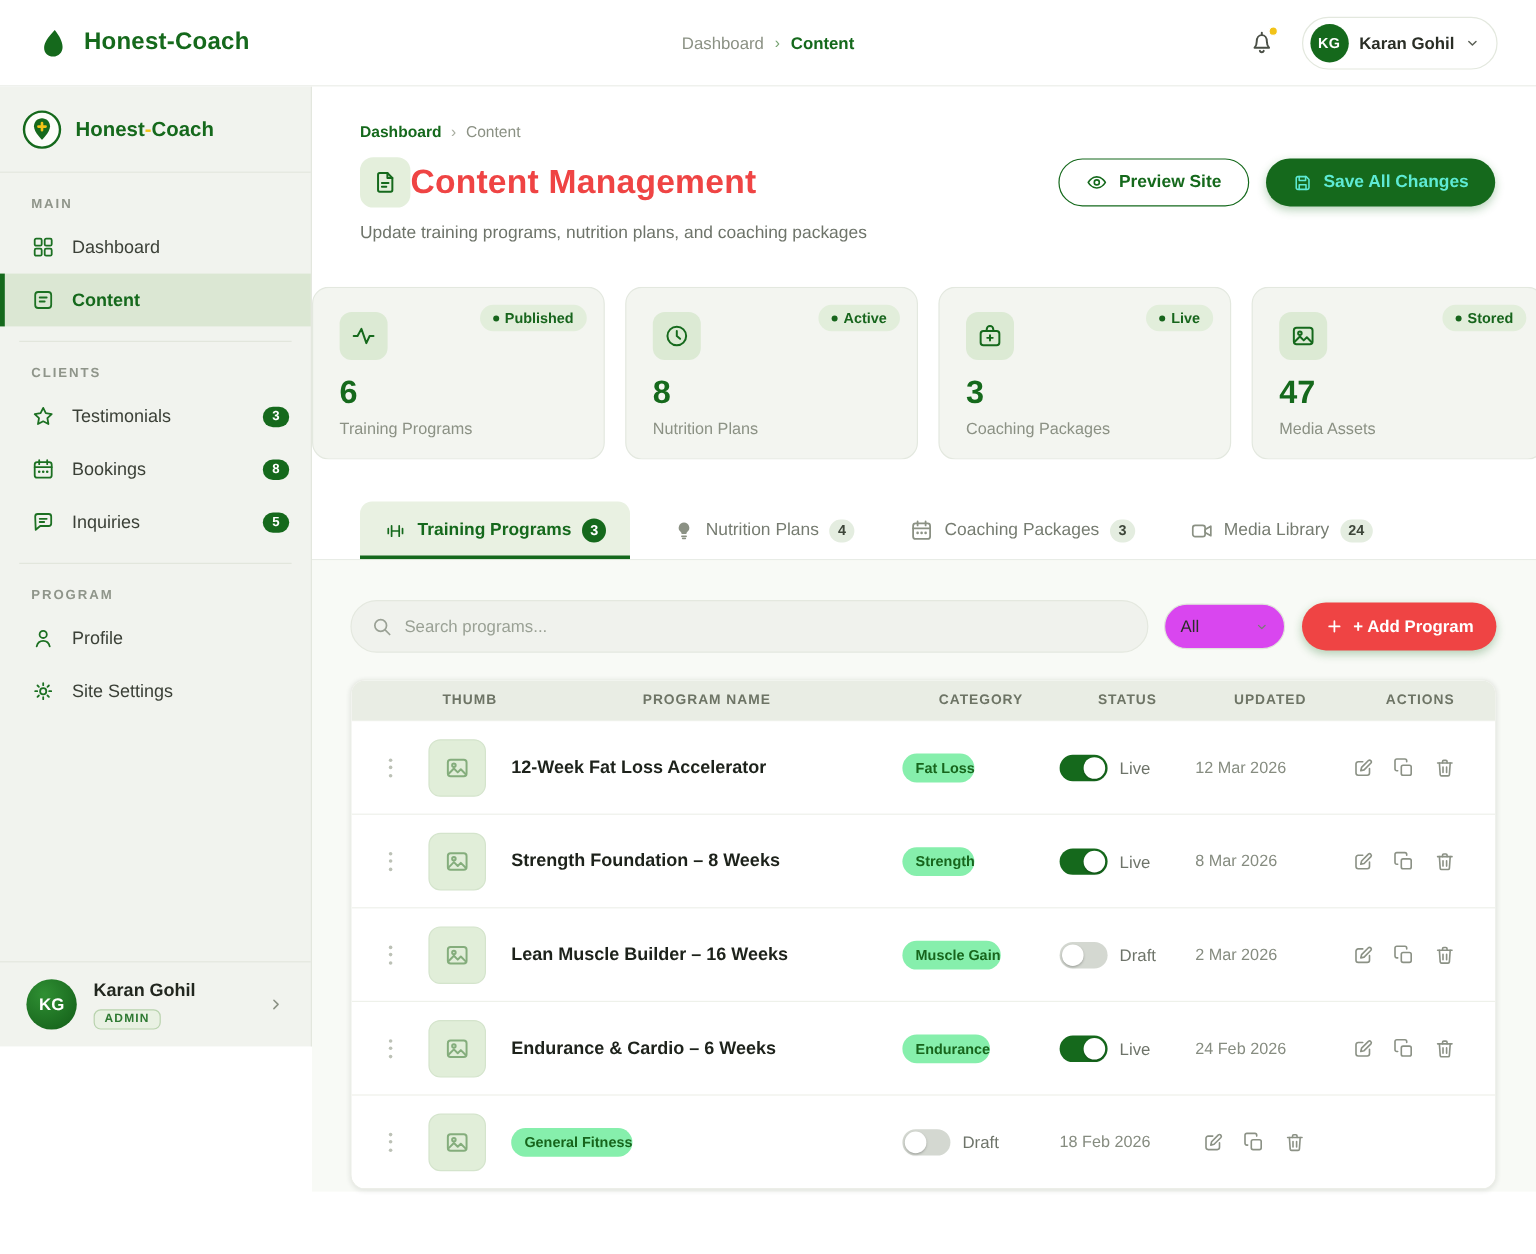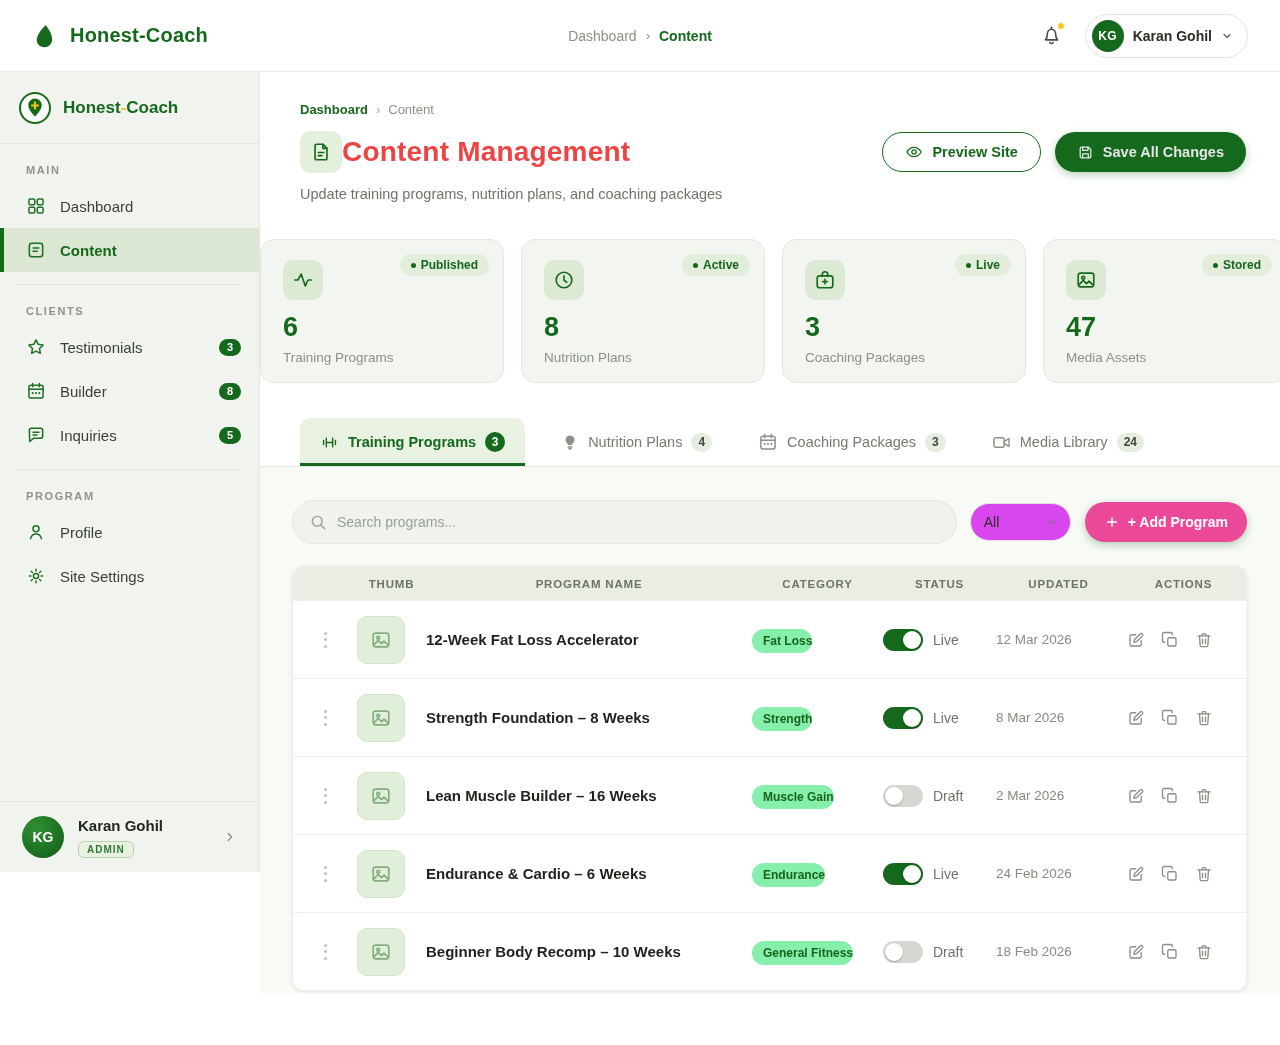--- a/index.html
+++ b/index.html
@@ -69,21 +69,21 @@
   .pg-crumbs .sep { color:#a7ac9f; }
   .pg-crumbs .cur { color:#8b9184; }
   .title-row { display:flex; align-items:center; margin-top:14px; }
   .title-icon { width:42px; height:42px; border-radius:11px; background:#e4efdc;
                 display:flex; align-items:center; justify-content:center; color:#15691c; }
   h1 { font-size:28px; font-weight:bold; color:#ef4444; letter-spacing:.2px; }
   .head-btns { margin-left:auto; display:flex; gap:14px; }
   .btn { height:40px; border-radius:20px; display:flex; align-items:center; gap:9px;
          font-size:14.5px; font-weight:bold; padding:12px 22px; cursor:pointer; border:none; }
   .btn-outline { background:#fff; border:1.5px solid #15691c; color:#15691c; }
-  .btn-solid { background:#15691c; color:#e5e5e5; box-shadow:0 3px 8px rgba(21,105,28,.3); }
+  .btn-solid { background:#15691c; color:#5eead4; box-shadow:0 3px 8px rgba(21,105,28,.3); }
   .subtitle { margin-top:13px; font-size:14.5px; color:#6e746a; }
 
   
   .stats-row { display:flex; gap:17px; margin-top:37px; width:1020px; overflow:hidden; }
   .stat-card { flex:none; width:244px; height:144px; background:#f3f5f0; border:1px solid #e3e8df;
                border-radius:14px; padding:20px 14px 0 22px; position:relative; }
   .stat-icon { width:40px; height:40px; border-radius:10px; background:#dcead4; color:#15691c;
                display:flex; align-items:center; justify-content:center; }
   .stat-badge { position:absolute; top:14px; right:14px; background:#e2eedb; color:#17651c;
                 font-size:12px; font-weight:bold; border-radius:12px; padding:4px 11px;
@@ -111,21 +111,21 @@
   .controls { display:flex; align-items:center; }
   .search-box { flex:1; height:44px; background:#f0f2ed; border:1px solid #e4e8df; border-radius:22px;
                 display:flex; align-items:center; padding:0 16px; gap:10px; color:#9aa195; }
   .search-box input { flex:1; border:none; outline:none; background:transparent; font-size:14px;
                       color:#3a3f36; font-family:"Liberation Sans", sans-serif; }
   .search-box input::placeholder { color:#9aa195; }
   .filter-select { width:101px; height:38px; margin-left:13px; background:#d946ef; border:1px solid #e0e5db;
                    border-radius:19px; display:flex; align-items:center; justify-content:space-between;
                    padding:0 13px; font-size:14px; color:#2a2e27; cursor:pointer; }
   .filter-select .chev { color:#767c71; }
-  .add-btn { margin-left:14px; height:40px; border-radius:20px; background:#ec4899; color:#fff;
+  .add-btn { margin-left:14px; height:40px; border-radius:20px; background:#ef4444; color:#fff;
              font-size:14px; font-weight:bold; display:flex; align-items:center; gap:8px;
              padding:0 19px; cursor:pointer; border:none; box-shadow:0 3px 8px rgba(21,105,28,.3); }
 
   
   .table { margin-top:22px; background:#fff; border-radius:12px; overflow:hidden;
            box-shadow:0 1px 4px rgba(30,40,25,.10); border:1px solid #eceee8; }
   .t-grid { display:grid; grid-template-columns:64px 69px 326px 131px 113px 125px 1fr;
             align-items:center; }
   .t-head { height:33px; background:#e9ede4;text-align:center; }
   .t-head .th { font-size:11.5px; font-weight:bold; letter-spacing:.8px; color:#6d7465; }
@@ -238,21 +238,21 @@
        <span class="side-badge">3</span>
      </div>
           <div class="side-item">
        <span class="ic">
               <svg width="20" height="20" viewBox="0 0 24 24" fill="none" stroke="currentColor" stroke-width="1.8" stroke-linecap="round" stroke-linejoin="round">
                 <rect x="3.5" y="5" width="17" height="15.5" rx="2.5"></rect>
                 <path d="M8 3v4M16 3v4M3.5 10h17"></path>
                 <path d="M8 14.5h.01M12 14.5h.01M16 14.5h.01" stroke-width="2.6"></path>
               </svg>
             </span>
-            <span class="lbl">Builder</span>
+            <span class="lbl">Bookings</span>
        <span class="side-badge">8</span>
      </div>
           <div class="side-item">
        <span class="ic">
               <svg width="20" height="20" viewBox="0 0 24 24" fill="none" stroke="currentColor" stroke-width="1.8" stroke-linecap="round" stroke-linejoin="round">
                 <path d="M4 6.5A2.5 2.5 0 0 1 6.5 4h11A2.5 2.5 0 0 1 20 6.5v7a2.5 2.5 0 0 1-2.5 2.5H9l-4.5 3.8z"></path>
                 <path d="M8.5 8.8h7M8.5 12h4.5"></path>
               </svg>
             </span>
             <span class="lbl">Inquiries</span>
@@ -675,21 +675,20 @@
               </div>
      <div>
                 <span class="thumb">
                   <svg width="22" height="22" viewBox="0 0 24 24" fill="none" stroke="currentColor" stroke-width="1.8" stroke-linecap="round" stroke-linejoin="round">
                     <rect x="3.5" y="4.5" width="17" height="15" rx="2.5"></rect>
                     <circle cx="9" cy="9.5" r="1.6"></circle>
                     <path d="M4.5 17l4.5-4.5 3.5 3.5 2.8-2.8 4.2 4.2"></path>
                   </svg>
                 </span>
               </div>
-     <div class="r-name">Beginner Body Recomp – 10 Weeks</div>
      <div><span class="cat-pill">General Fitness</span></div>
      <div class="status-cell">
        <span class="toggle off">
                   <span class="knob"></span>
                 </span>
        <span class="status-txt">Draft</span>
      </div>
      <div class="r-date">18 Feb 2026</div>
      <div class="actions">
        <span class="ic">

